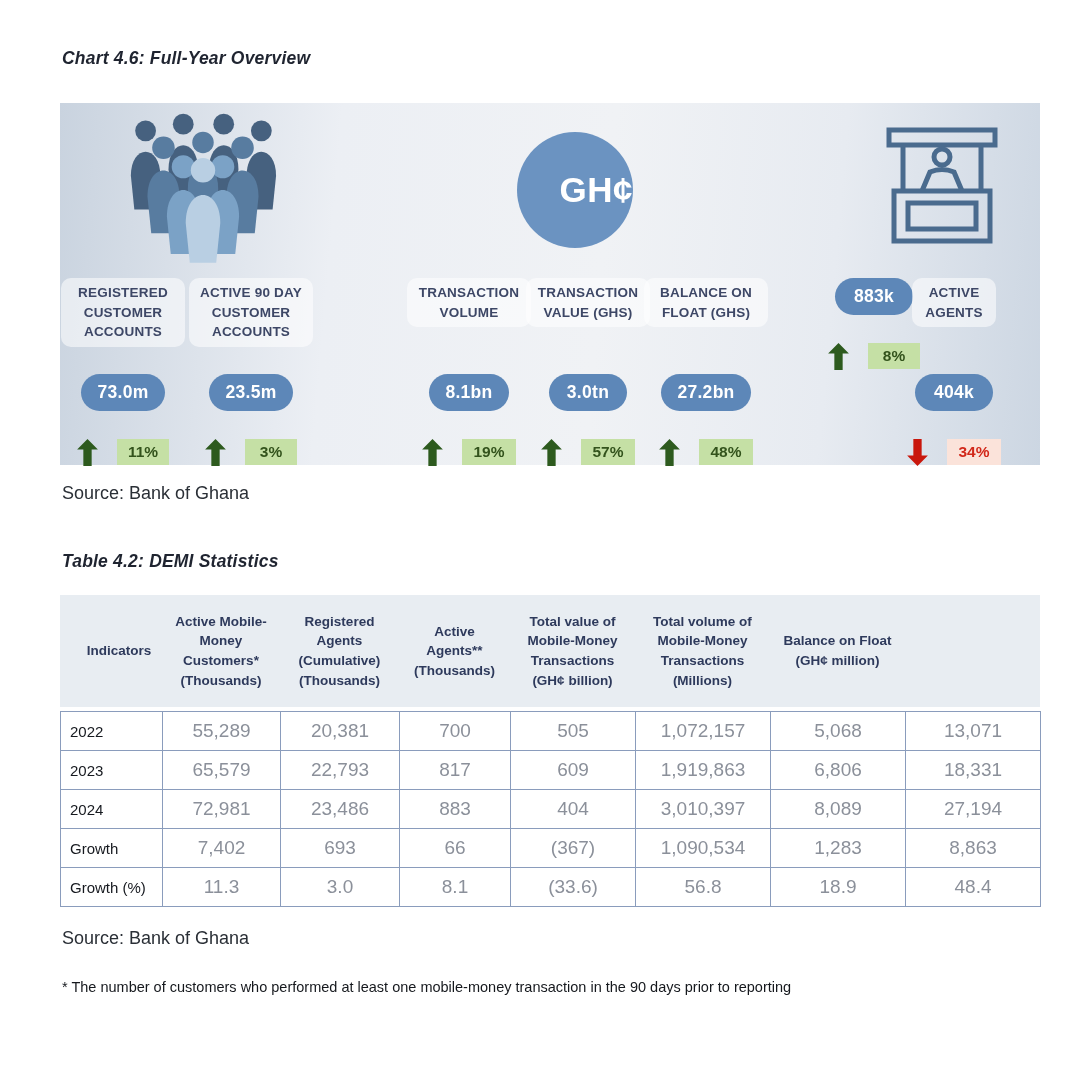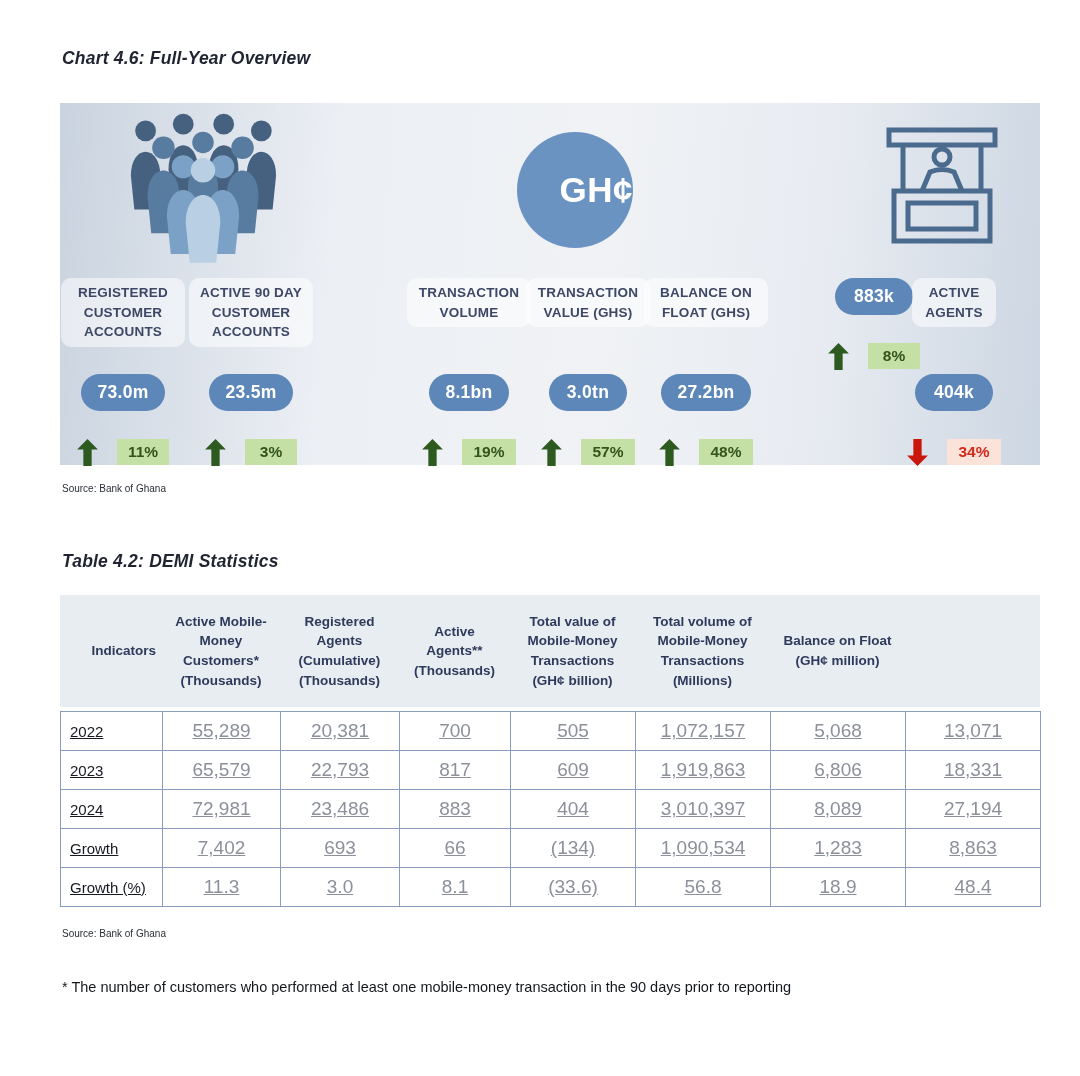--- a/index.html
+++ b/index.html
@@ -6,21 +6,21 @@
   .page{
     position:relative;width:1080px;height:1076px;background:#ffffff;overflow:hidden;
     font-family:"Liberation Sans", sans-serif;color:#1f2430;
   }
   .doc-title{
     position:absolute;left:62px;font-size:17.5px;font-weight:bold;font-style:italic;
     color:#1f2430;letter-spacing:.2px;
   }
   .title-chart{top:48px;}
   .title-table{top:551px;}
-  .source-note{position:absolute;left:62px;font-size:10px;color:#2a2f36;}
+  .source-note{position:absolute;left:62px;font-size:18px;color:#2a2f36;}
   .source-1{top:483px;}
   .source-2{top:928px;}
   .footnotes{position:absolute;left:62px;top:976px;font-size:14.5px;color:#15181d;line-height:22px;}
 
   
   .banner{
     position:absolute;left:60px;top:103px;width:980px;height:362px;
     background:linear-gradient(95deg,#c9d3df 0%,#eceff4 28%,#f0f2f5 55%,#e7ebf1 78%,#ccd6e2 100%);
   }
   .people-icon{position:absolute;left:40px;top:8px;}
@@ -55,25 +55,25 @@
   
   .table-wrap{position:absolute;left:60px;top:595px;width:980px;}
   .thead{
     display:grid;grid-template-columns:102px 118px 119px 111px 125px 135px 135px 135px;
     background:#e8edf2;min-height:112px;align-items:center;
   }
   .th{
     font-size:13.5px;font-weight:bold;color:#2e3a5c;text-align:center;
     padding:8px 6px;line-height:1.45;
   }
-  .th-first{text-align:right;padding-left:22px;}
+  .th-first{text-align:center;padding-left:22px;}
   .tbl{border-collapse:collapse;table-layout:fixed;width:980px;margin-top:4px;}
   col.c0{width:102px;} col.c1{width:118px;} col.c2{width:119px;} col.c3{width:111px;}
   col.c4{width:125px;} col.c5{width:135px;} col.c6{width:135px;} col.c7{width:135px;}
-  .tbl td{border:1.6px solid #8a9cbc;height:36px;background:#ffffff;text-decoration:underline;}
+  .tbl td{border:1.6px solid #8a9cbc;height:36px;background:#ffffff;}
   td.row-label{font-size:15px;color:#16191f;text-align:left;padding-left:9px;}
   td.cell{font-size:19px;color:#8b909a;text-align:center;}
 </style>
 </head>
 <body>
 
 <div class="page">
 
   <div class="doc-title title-chart">Chart 4.6: Full-Year Overview</div>
 
@@ -251,21 +251,21 @@
             <td class="cell">404</td>
             <td class="cell">3,010,397</td>
             <td class="cell">8,089</td>
             <td class="cell">27,194</td>
           </tr>
           <tr>
             <td class="row-label">Growth</td>
             <td class="cell">7,402</td>
             <td class="cell">693</td>
             <td class="cell">66</td>
-            <td class="cell">(134)</td>
+            <td class="cell">(367)</td>
             <td class="cell">1,090,534</td>
             <td class="cell">1,283</td>
             <td class="cell">8,863</td>
           </tr>
           <tr>
             <td class="row-label">Growth (%)</td>
             <td class="cell">11.3</td>
             <td class="cell">3.0</td>
             <td class="cell">8.1</td>
             <td class="cell">(33.6)</td>

